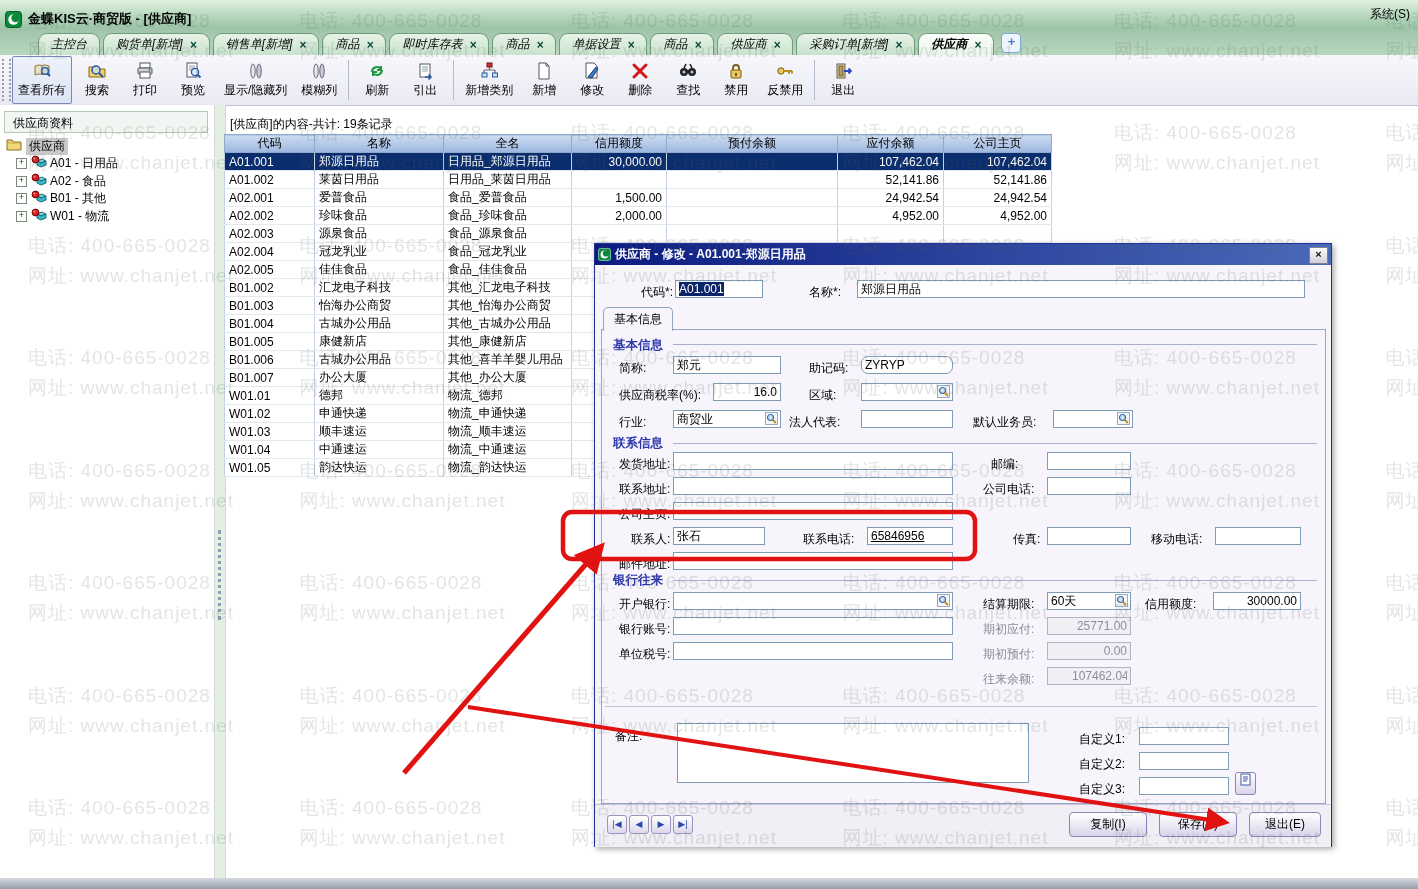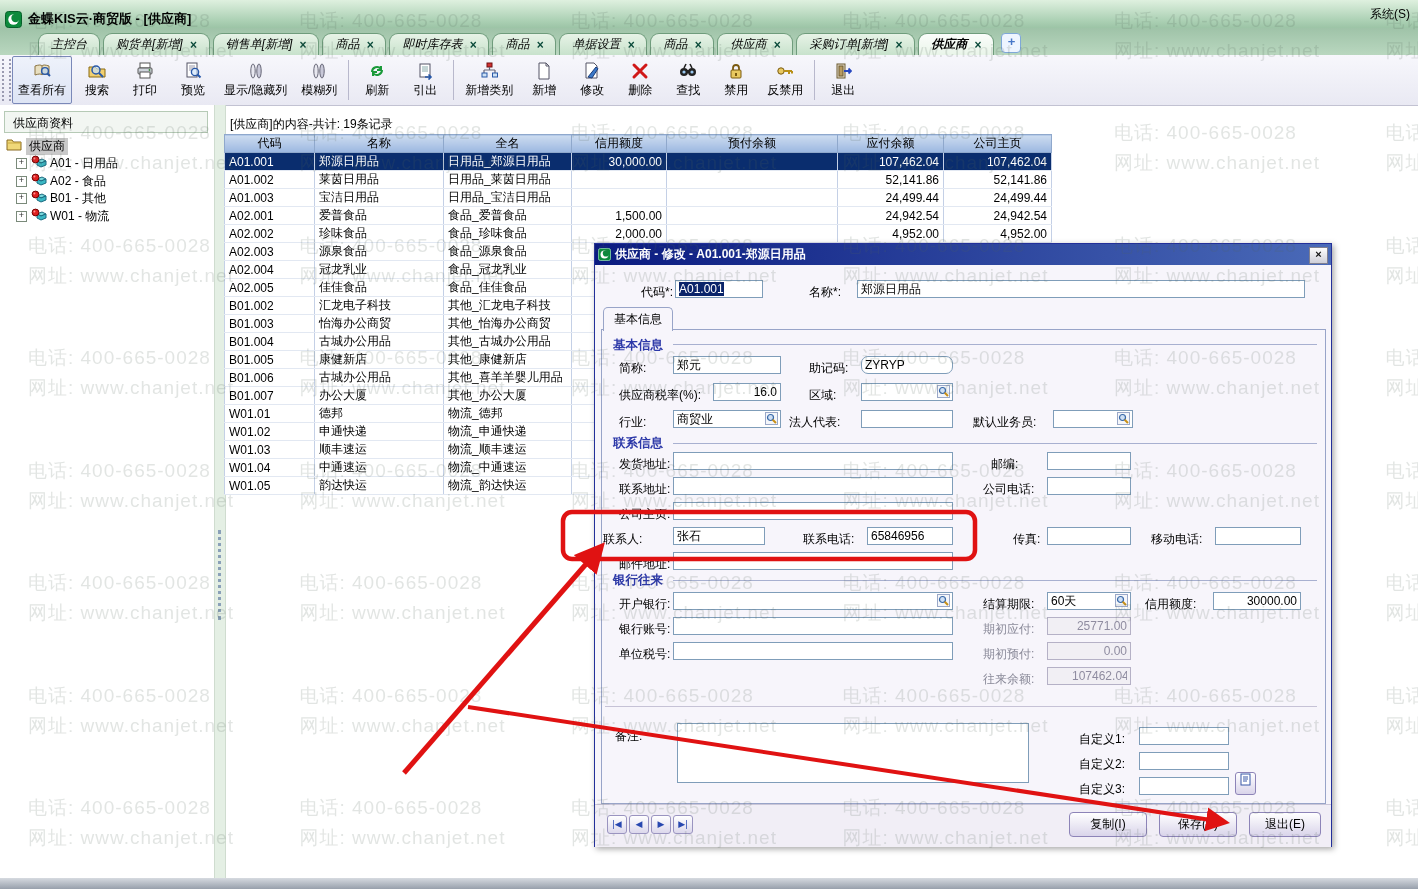--- a/index.html
+++ b/index.html
@@ -384,29 +384,20 @@
         <tr>
           <td>A01.002</td>
           <td>莱茵日用品</td>
           <td>日用品_莱茵日用品</td>
           <td class="num"></td>
           <td class="num"></td>
           <td class="num">52,141.86</td>
           <td class="num">52,141.86</td>
         </tr>
         <tr>
-          <td>A01.003</td>
-          <td>宝洁日用品</td>
-          <td>日用品_宝洁日用品</td>
-          <td class="num"></td>
-          <td class="num"></td>
-          <td class="num">24,499.44</td>
-          <td class="num">24,499.44</td>
-        </tr>
-        <tr>
           <td>A02.001</td>
           <td>爱普食品</td>
           <td>食品_爱普食品</td>
           <td class="num">1,500.00</td>
           <td class="num"></td>
           <td class="num">24,942.54</td>
           <td class="num">24,942.54</td>
         </tr>
         <tr>
           <td>A02.002</td>
@@ -602,24 +593,24 @@
     <span class="lb" style="left:24px;top:212px">发货地址:</span>
     <input class="ibox" style="left: 78px; top: 208px; width: 280px;" value="">
     <span class="lb" style="left:396px;top:212px">邮编:</span>
     <input class="ibox" style="left: 452px; top: 208px; width: 84px;" value="">
     <span class="lb" style="left:24px;top:237px">联系地址:</span>
     <input class="ibox" style="left: 78px; top: 233px; width: 280px;" value="">
     <span class="lb" style="left:388px;top:237px">公司电话:</span>
     <input class="ibox" style="left: 452px; top: 233px; width: 84px;" value="">
     <span class="lb" style="left:24px;top:262px">公司主页:</span>
     <input class="ibox" style="left: 78px; top: 258px; width: 280px;" value="">
-    <span class="lb" style="left:8px;top:287px">联系人:</span>
+    <span class="lb" style="left:36px;top:287px">联系人:</span>
     <input class="ibox" style="left: 78px; top: 283px; width: 92px;" value="张石">
     <span class="lb" style="left:208px;top:287px">联系电话:</span>
-    <input class="ibox" style="left: 272px; top: 283px; width: 86px;" value="65846956">
+    <input class="ibox" style="left: 272px; top: 283px; width: 86px; text-decoration: underline;" value="65846956">
     <span class="lb" style="left:418px;top:287px">传真:</span>
     <input class="ibox" style="left: 452px; top: 283px; width: 84px;" value="">
     <span class="lb" style="left:556px;top:287px">移动电话:</span>
     <input class="ibox" style="left: 620px; top: 283px; width: 86px;" value="">
     <span class="lb" style="left:24px;top:312px">邮件地址:</span>
     <input class="ibox" style="left: 78px; top: 308px; width: 280px;" value="">
 
     <span class="sect" style="left:18px;top:328px">银行往来</span>
     <div class="sline" style="left:78px;top:336px;width:644px"></div>
     <span class="lb" style="left:24px;top:352px">开户银行:</span>

